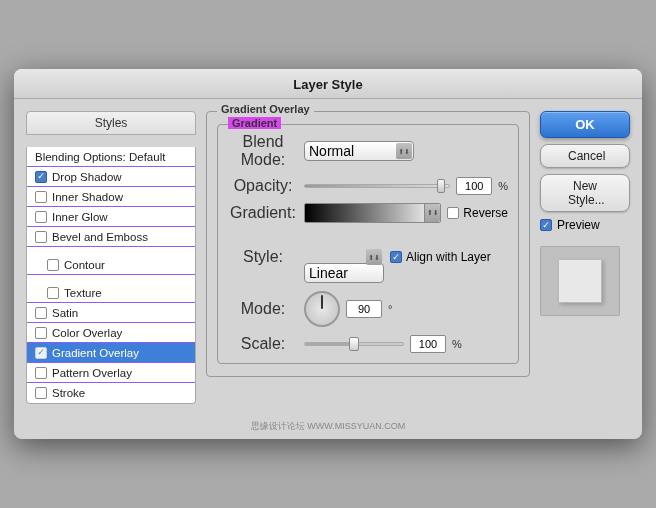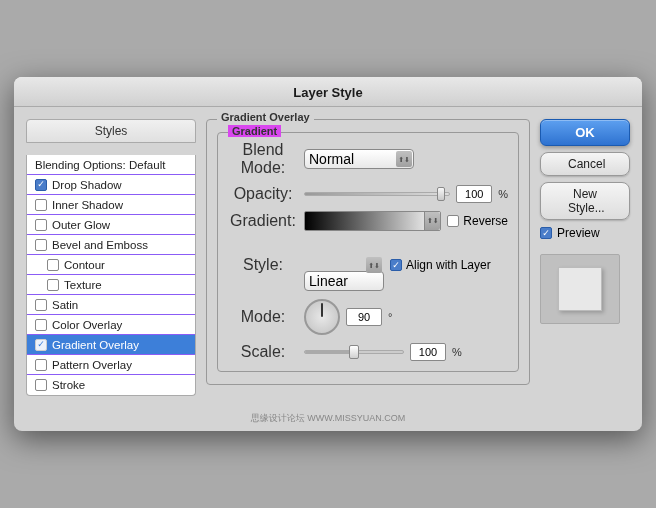--- a/index.html
+++ b/index.html
@@ -68,20 +68,21 @@
       border-bottom: 1px solid #8b5cf6;
       min-height: 20px;
     }
     .list-item:last-child { border-bottom: none; }
     .list-item.selected {
       background: #3d7fd9;
       color: #fff;
     }
     .list-item.indent {
       padding-left: 20px;
+      margin-top: 8px;
     }
     .list-item .cb {
       width: 12px;
       height: 12px;
       border: 1px solid #888;
       background: #fff;
       display: inline-flex;
       align-items: center;
       justify-content: center;
       flex-shrink: 0;
@@ -429,21 +430,21 @@
         <div class="list-item">
           <span class="cb checked"></span>
           <span>Drop Shadow</span>
         </div>
         <div class="list-item">
           <span class="cb"></span>
           <span>Inner Shadow</span>
         </div>
         <div class="list-item">
           <span class="cb"></span>
-          <span>Outer Glow</span>
+          <span>Inner Glow</span>
         </div>
         <div class="list-item">
           <span class="cb"></span>
           <span>Bevel and Emboss</span>
         </div>
         <div class="list-item indent">
           <span class="cb"></span>
           <span>Contour</span>
         </div>
         <div class="list-item indent">

